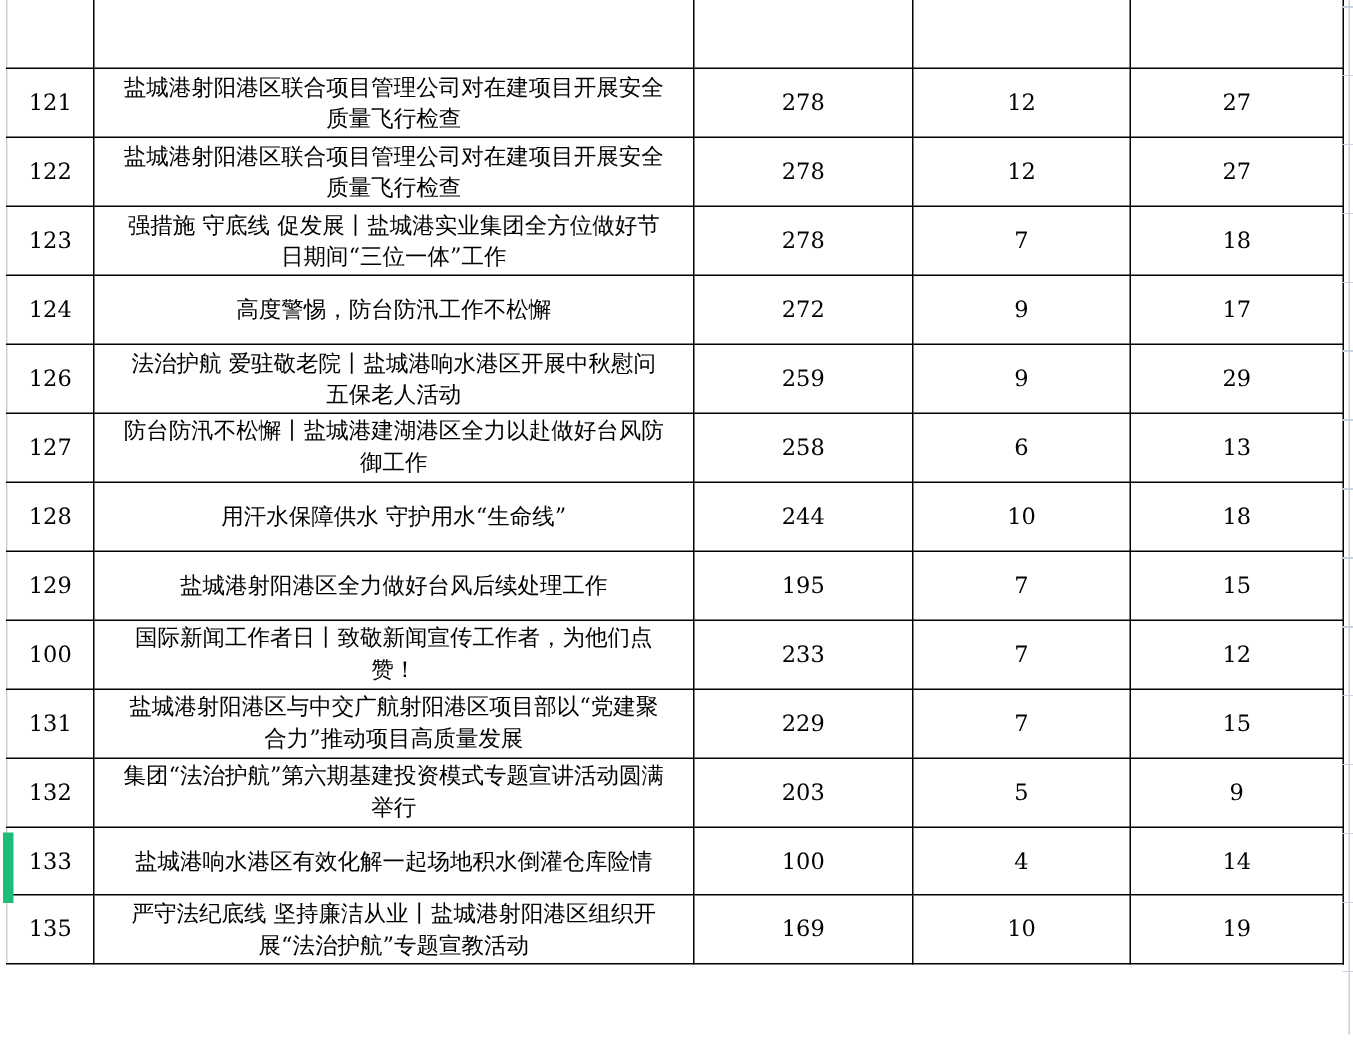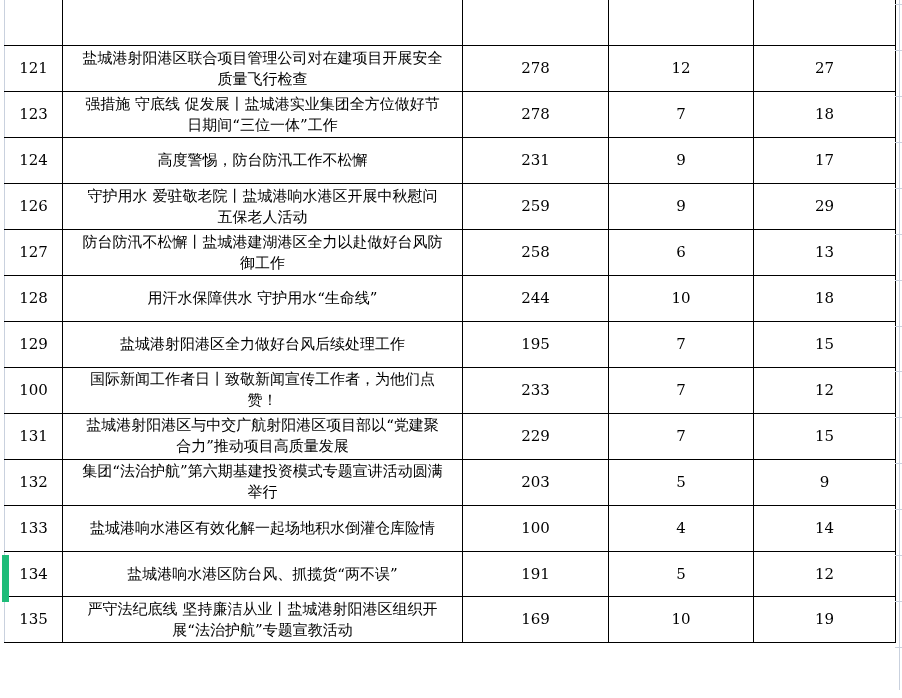--- a/index.html
+++ b/index.html
@@ -72,36 +72,43 @@
         <td></td>
       </tr>
     <tr>
     <td class="num">121</td>
     <td class="title">盐城港射阳港区联合项目管理公司对在建项目开展安全质量飞行检查</td>
     <td class="num">278</td>
     <td class="num">12</td>
     <td class="num">27</td>
   </tr>
         <tr>
+    <td class="num">122</td>
+    <td class="title">盐城港射阳港区联合项目管理公司对在建项目开展安全质量飞行检查</td>
+    <td class="num">278</td>
+    <td class="num">12</td>
+    <td class="num">27</td>
+  </tr>
+        <tr>
     <td class="num">123</td>
     <td class="title">强措施 守底线 促发展丨盐城港实业集团全方位做好节日期间“三位一体”工作</td>
     <td class="num">278</td>
     <td class="num">7</td>
     <td class="num">18</td>
   </tr>
         <tr>
     <td class="num">124</td>
     <td class="title">高度警惕，防台防汛工作不松懈</td>
-    <td class="num">231</td>
+    <td class="num">272</td>
     <td class="num">9</td>
     <td class="num">17</td>
   </tr>
         <tr>
     <td class="num">126</td>
-    <td class="title">守护用水 爱驻敬老院丨盐城港响水港区开展中秋慰问五保老人活动</td>
+    <td class="title">法治护航 爱驻敬老院丨盐城港响水港区开展中秋慰问五保老人活动</td>
     <td class="num">259</td>
     <td class="num">9</td>
     <td class="num">29</td>
   </tr>
         <tr>
     <td class="num">127</td>
     <td class="title">防台防汛不松懈丨盐城港建湖港区全力以赴做好台风防御工作</td>
     <td class="num">258</td>
     <td class="num">6</td>
     <td class="num">13</td>
@@ -142,27 +149,20 @@
     <td class="num">9</td>
   </tr>
         <tr>
     <td class="num">133</td>
     <td class="title">盐城港响水港区有效化解一起场地积水倒灌仓库险情</td>
     <td class="num">100</td>
     <td class="num">4</td>
     <td class="num">14</td>
   </tr>
         <tr>
-    <td class="num">134</td>
-    <td class="title">盐城港响水港区防台风、抓揽货“两不误”</td>
-    <td class="num">191</td>
-    <td class="num">5</td>
-    <td class="num">12</td>
-  </tr>
-        <tr>
     <td class="num">135</td>
     <td class="title">严守法纪底线 坚持廉洁从业丨盐城港射阳港区组织开展“法治护航”专题宣教活动</td>
     <td class="num">169</td>
     <td class="num">10</td>
     <td class="num">19</td>
   </tr>
       </tbody>
 
   </table>
 

